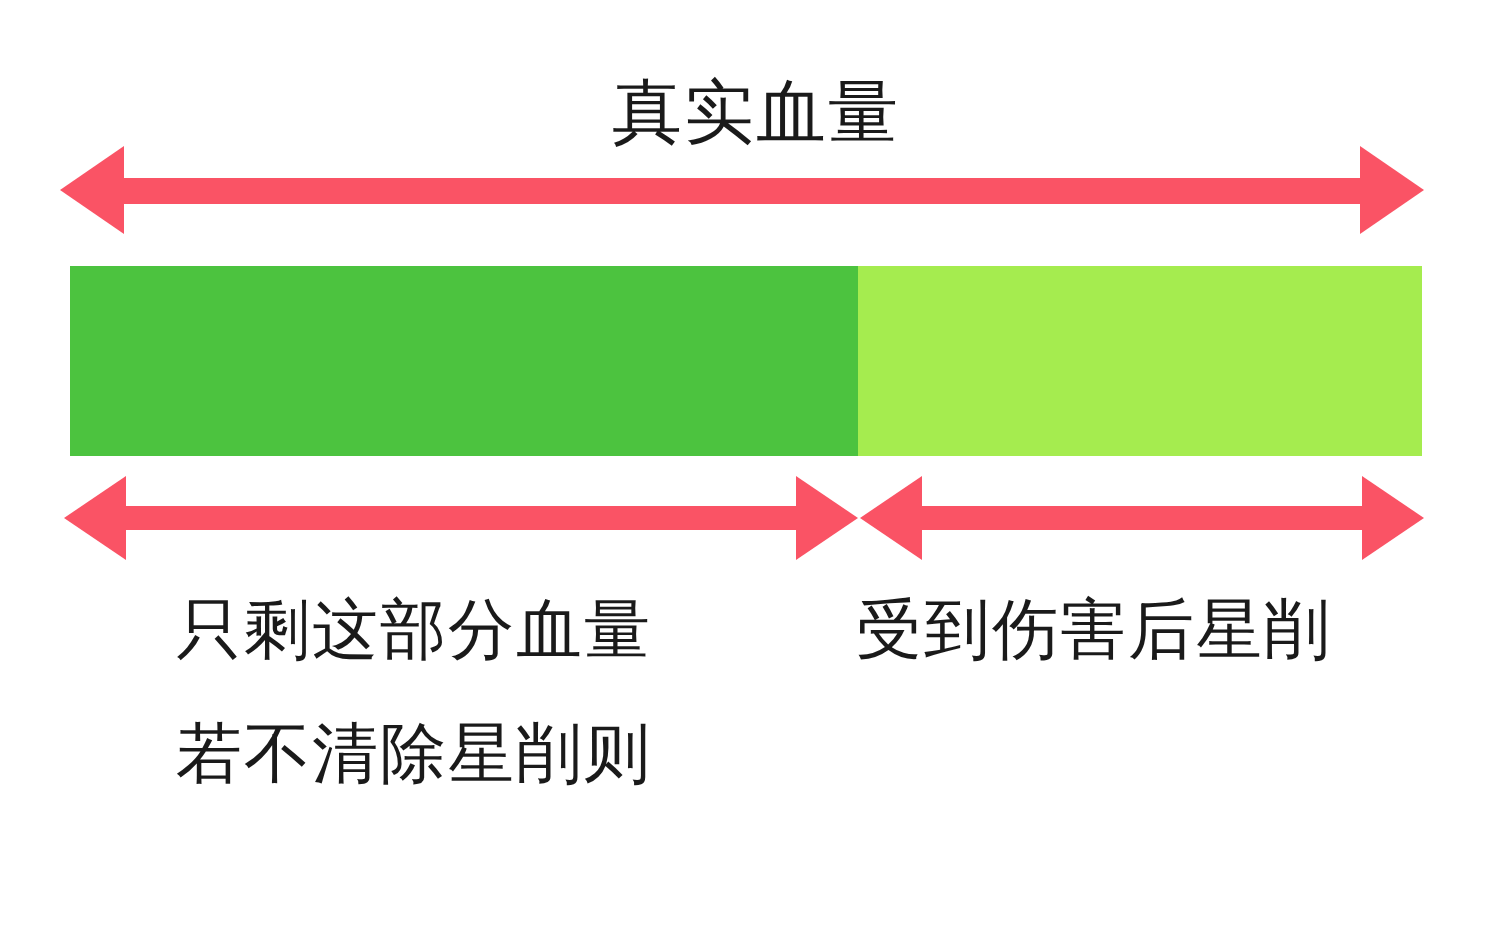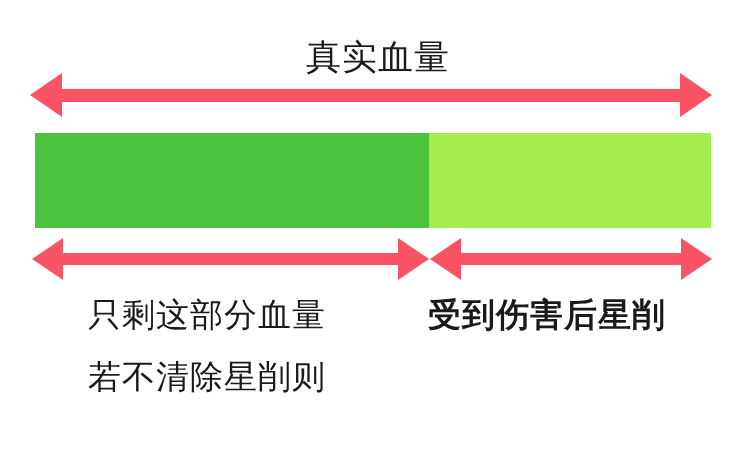--- a/index.html
+++ b/index.html
@@ -118,19 +118,19 @@
       <polygon id="brHeadL" points="430,259 461,238 461,280" fill="#FA5365"></polygon>
       <polygon id="brHeadR" points="712,259 681,238 681,280" fill="#FA5365"></polygon>
     </g>
   </svg>
 
   <div class="caption caption-left" style="color: rgb(26, 26, 26);">
     <span class="caption-line">只剩这部分血量</span>
     <span class="caption-line">若不清除星削则</span>
   </div>
 
-  <div class="caption caption-right" style="color: rgb(26, 26, 26); font-weight: bold;">
+  <div class="caption caption-right" style="color: rgb(26, 26, 26);">
     <span class="caption-line">受到伤害后星削</span>
   </div>
 
   <div class="bottom-rule" style="background: rgb(34, 34, 34);"></div>
 
 </div>
 
 </body></html>

